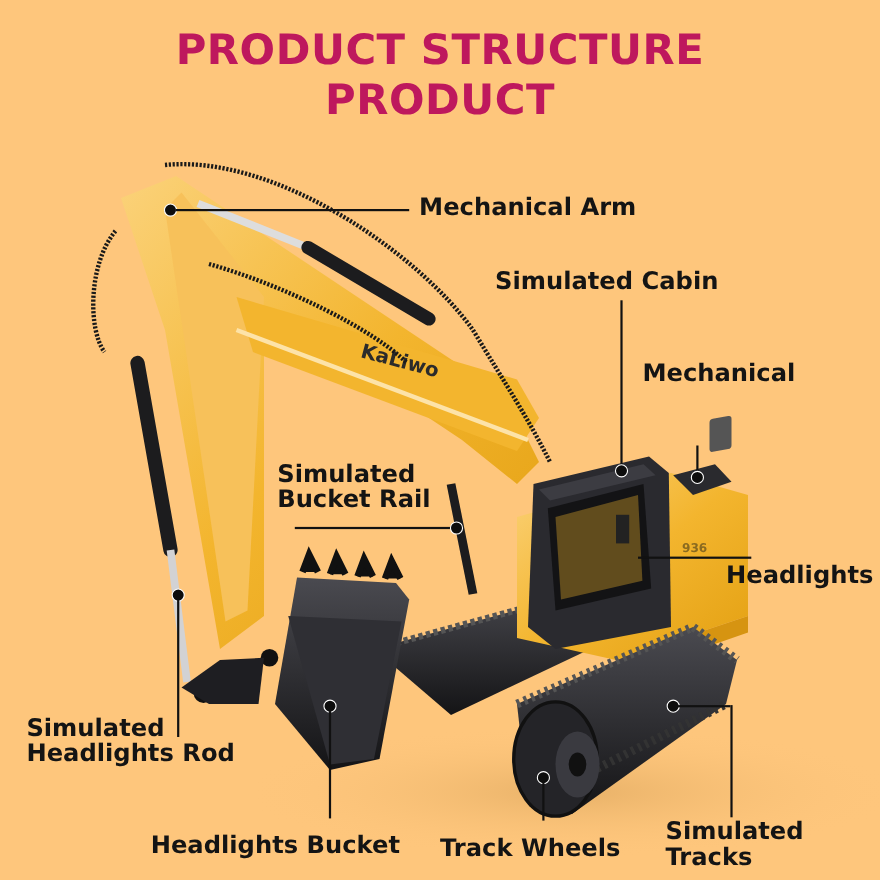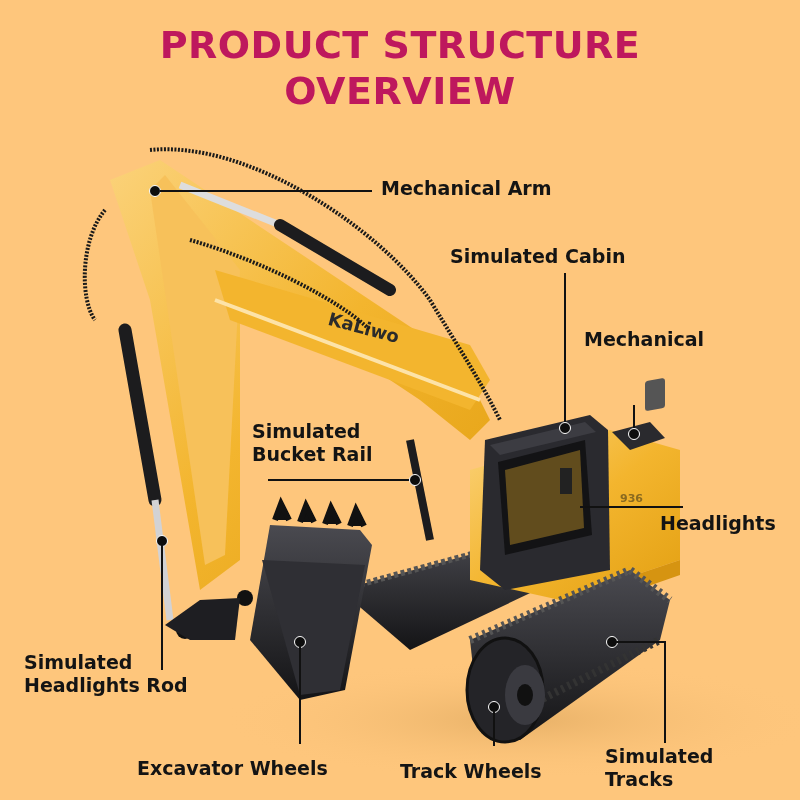--- a/index.html
+++ b/index.html
@@ -9,34 +9,34 @@
     position: relative;
     font-family: "DejaVu Sans", "Liberation Sans", sans-serif;
     color: #111;
   }
   .title {
     position: absolute; left: 0; top: 22px; width: 800px;
     text-align: center; font-weight: bold; font-size: 38px; line-height: 46px;
     letter-spacing: 0.5px; color: #be185d;
   }
   .label {
-    position: absolute; font-weight: bold; font-size: 19px; line-height: 23px; color: #141414;
+    position: absolute; font-weight: bold; font-size: 22px; line-height: 23px; color: #141414;
     white-space: nowrap;
   }
   .label span { display: block; }
   .line { position: absolute; background: #111; }
   .dot { position: absolute; width: 10px; height: 10px; border-radius: 50%; background: #0d0d0d; border: 1.5px solid #fff; box-sizing: content-box; }
   svg.scene { position: absolute; left: 0; top: 0; }
 </style>
 </head>
 <body>
 
 <div class="title">
   <div>PRODUCT STRUCTURE</div>
-  <div>OVERVIEW</div>
+  <div>PRODUCT</div>
 </div>
 
 <svg class="scene" width="800" height="800" viewBox="0 0 800 800">
   <defs>
     <linearGradient id="yel" x1="0" y1="0" x2="1" y2="1">
       <stop offset="0" stop-color="#fbd27a"></stop>
       <stop offset="0.5" stop-color="#f3b52e"></stop>
       <stop offset="1" stop-color="#e3a012"></stop>
     </linearGradient>
     <linearGradient id="blk" x1="0" y1="0" x2="0" y2="1">
@@ -150,21 +150,21 @@
 <div class="dot" style="left:156px;top:535px;"></div>
 <div class="line" style="left:161px;top:545px;width:2px;height:125px;"></div>
 <div class="label" style="left:24px;top:651px;">
   <span>Simulated</span>
   <span>Headlights Rod</span>
 </div>
 
 <div class="dot" style="left:294px;top:636px;"></div>
 <div class="line" style="left:299px;top:646px;width:2px;height:98px;"></div>
 <div class="label" style="left:137px;top:757px;">
-  <span>Excavator Wheels</span>
+  <span>Headlights Bucket</span>
 </div>
 
 <div class="dot" style="left:488px;top:701px;"></div>
 <div class="line" style="left:493px;top:711px;width:2px;height:35px;"></div>
 <div class="label" style="left:400px;top:760px;">
   <span>Track Wheels</span>
 </div>
 
 <div class="dot" style="left:606px;top:636px;"></div>
 <div class="line" style="left:616px;top:641px;width:48px;height:2px;"></div>

